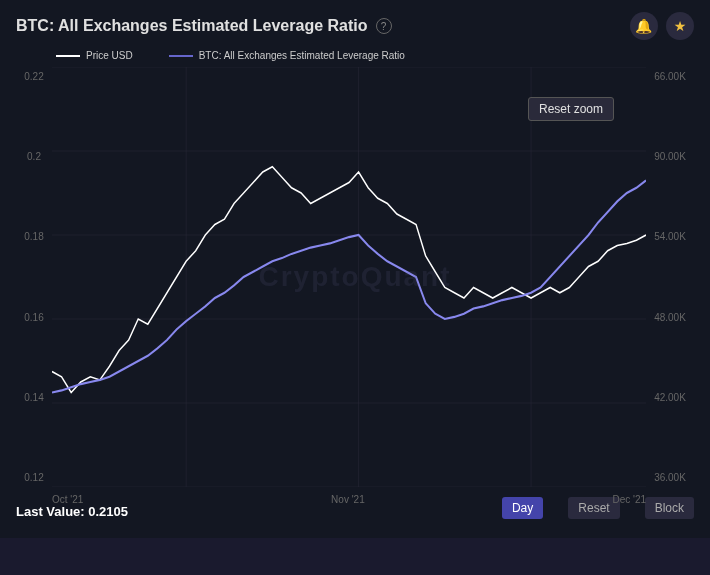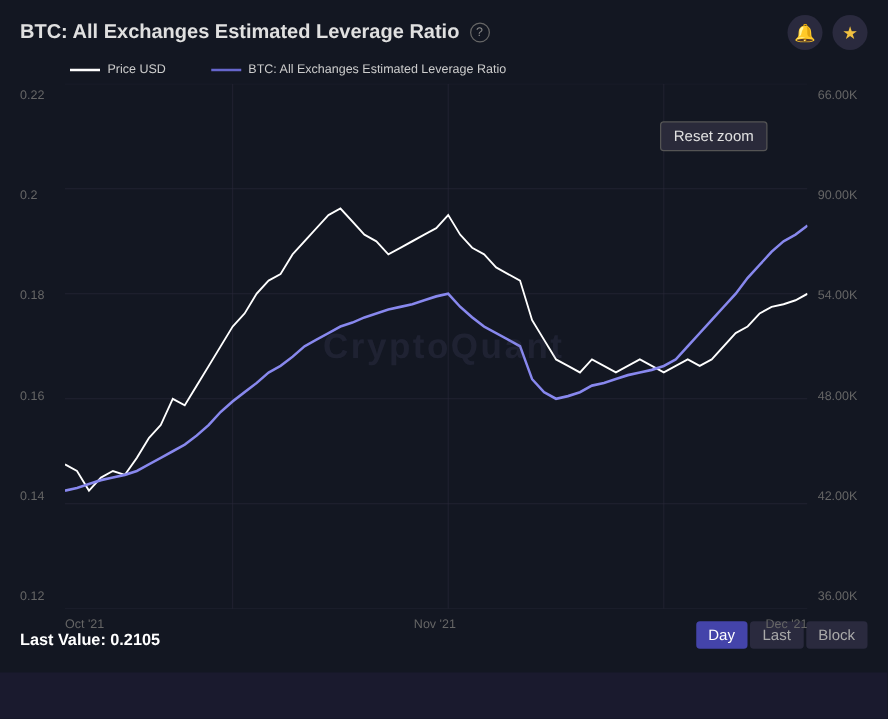--- a/index.html
+++ b/index.html
@@ -136,20 +136,21 @@
       gap: 2px;
     }
     .time-btn {
       padding: 4px 10px;
       font-size: 12px;
       border: none;
       border-radius: 3px;
       cursor: pointer;
       background: #2a2a3e;
       color: #aaa;
+      margin-left: 23px;
     }
     .time-btn.active {
       background: #4444aa;
       color: #ffffff;
     }
     .y-axis-left {
       position: absolute;
       left: 0;
       top: 0;
       height: 100%;
@@ -208,21 +209,21 @@
       <div class="legend-line blue"></div>
       <span>BTC: All Exchanges Estimated Leverage Ratio</span>
     </div>
   </div>
 
   <div class="chart-area">
     <div class="watermark">CryptoQuant</div>
     <button class="reset-zoom-btn">Reset zoom</button>
 
     
-    <div class="y-axis-left" style="width:36px;">
+    <div class="y-axis-left" style="width:36px;align-items:center;">
       <span>0.22</span>
       <span>0.2</span>
       <span>0.18</span>
       <span>0.16</span>
       <span>0.14</span>
       <span>0.12</span>
     </div>
 
     
     <div class="y-axis-right" style="width:48px;">
@@ -289,17 +290,17 @@
       <span>Oct '21</span>
       <span>Nov '21</span>
       <span>Dec '21</span>
     </div>
   </div>
 
   <div class="bottom-bar">
     <div class="last-value"><span>Last Value: </span><span style="color:#ffffff; font-weight:bold;">0.2105</span></div>
     <div class="time-buttons">
       <button class="time-btn active">Day</button>
-      <button class="time-btn">Last</button>
+      <button class="time-btn">Reset</button>
       <button class="time-btn">Block</button>
     </div>
   </div>
 </div>
 
 </body></html>

